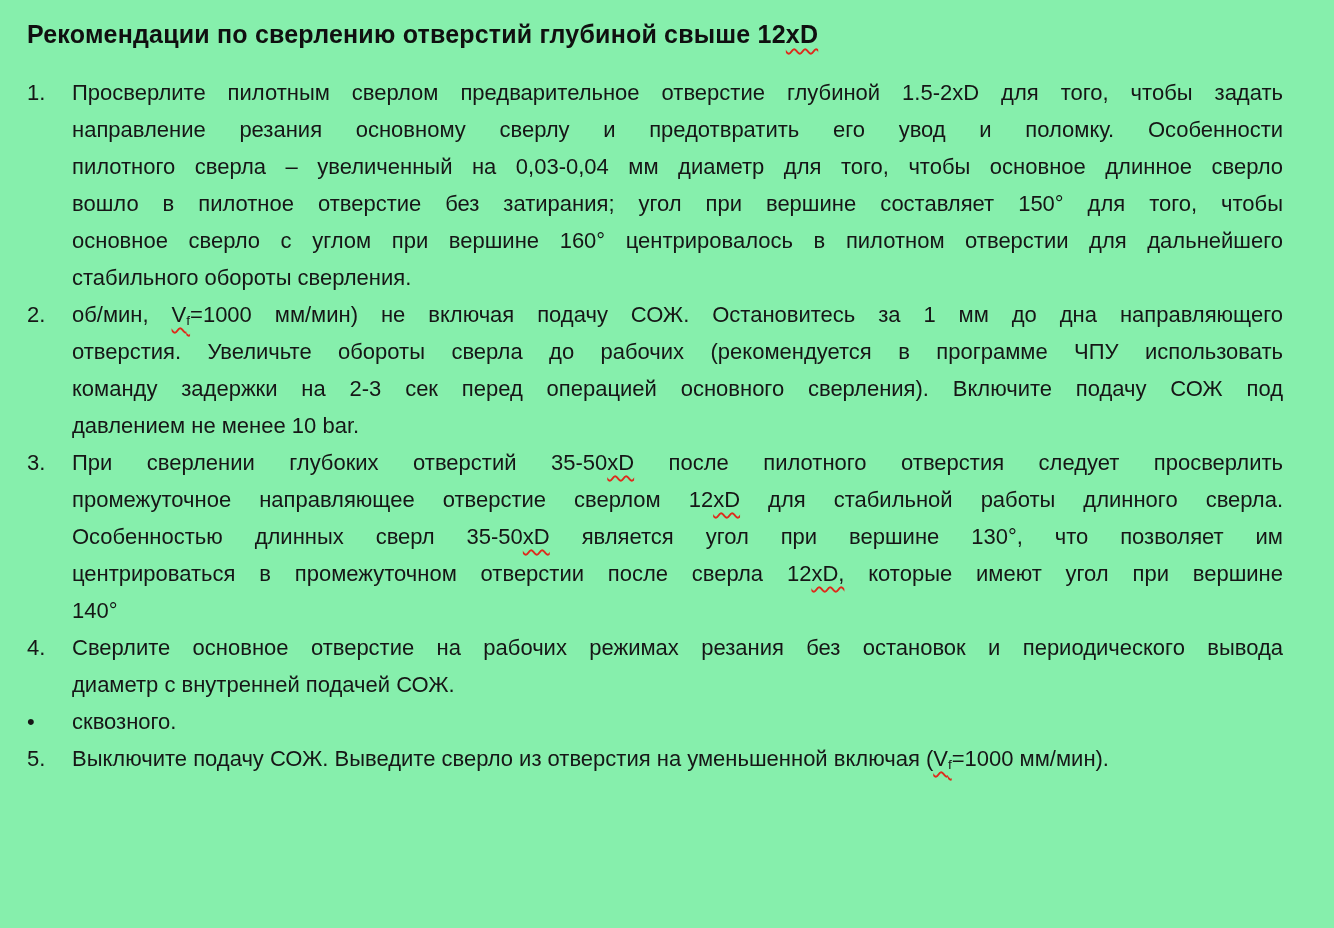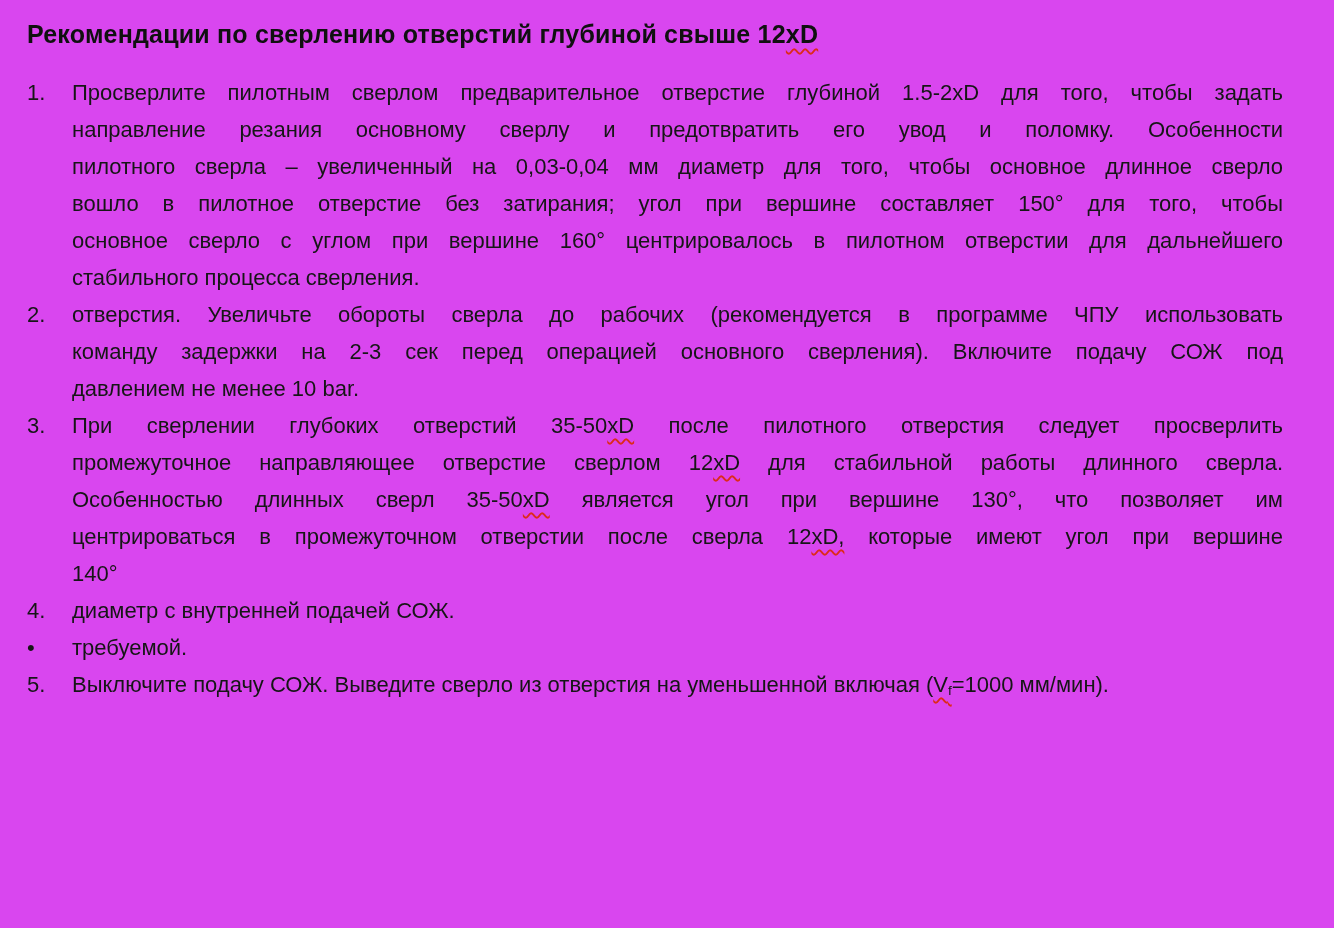--- a/index.html
+++ b/index.html
@@ -11,21 +11,21 @@
     width: 1334px;
     height: 928px;
     overflow: hidden;
     font-family: "Liberation Sans", "DejaVu Sans", sans-serif;
     color: #161616;
   }
   .page {
     position: relative;
     width: 1334px;
     height: 928px;
-    background: #d946ef;
+    background: #86efac;
   }
   .doc-title {
     margin: 0;
     padding: 14px 0 0 27px;
     font-size: 25px;
     font-weight: 700;
     line-height: 40px;
     letter-spacing: 0.2px;
     color: #101010;
   }
@@ -74,42 +74,44 @@
 <div class="page">
   <h1 class="doc-title"><span>Рекомендации по сверлению отверстий глубиной свыше 12</span><span class="wavy">xD</span></h1>
   <div class="list">
       <div class="item">
         <span class="marker">1.</span>
         <div class="line"><span>Просверлите пилотным сверлом предварительное отверстие глубиной 1.5-2xD для того, чтобы задать</span></div>
         <div class="line"><span>направление резания основному сверлу и предотвратить его увод и поломку. Особенности</span></div>
         <div class="line"><span>пилотного сверла – увеличенный на 0,03-0,04 мм диаметр для того, чтобы основное длинное сверло</span></div>
         <div class="line"><span>вошло в пилотное отверстие без затирания; угол при вершине составляет 150° для того, чтобы</span></div>
         <div class="line"><span>основное сверло с углом при вершине 160° центрировалось в пилотном отверстии для дальнейшего</span></div>
-        <div class="line final"><span>стабильного процесса сверления.</span></div>
+        <div class="line final"><span>стабильного обороты сверления.</span></div>
       </div>
       <div class="item">
         <span class="marker">2.</span>
+        <div class="line"><span>об/мин, </span><span class="wavy">V</span><sub><span class="wavy">f</span></sub><span>=1000 мм/мин) не включая подачу СОЖ. Остановитесь за 1 мм до дна направляющего</span></div>
         <div class="line"><span>отверстия. Увеличьте обороты сверла до рабочих (рекомендуется в программе ЧПУ использовать</span></div>
         <div class="line"><span>команду задержки на 2-3 сек перед операцией основного сверления). Включите подачу СОЖ под</span></div>
         <div class="line final"><span>давлением не менее 10 bar.</span></div>
       </div>
       <div class="item">
         <span class="marker">3.</span>
         <div class="line"><span>При сверлении глубоких отверстий 35-50</span><span class="wavy">xD</span><span> после пилотного отверстия следует просверлить</span></div>
         <div class="line"><span>промежуточное направляющее отверстие сверлом 12</span><span class="wavy">xD</span><span> для стабильной работы длинного сверла.</span></div>
         <div class="line"><span>Особенностью длинных сверл 35-50</span><span class="wavy">xD</span><span> является угол при вершине 130°, что позволяет им</span></div>
         <div class="line"><span>центрироваться в промежуточном отверстии после сверла 12</span><span class="wavy">xD,</span><span> которые имеют угол при вершине</span></div>
         <div class="line final"><span>140°</span></div>
       </div>
       <div class="item">
         <span class="marker">4.</span>
+        <div class="line"><span>Сверлите основное отверстие на рабочих режимах резания без остановок и периодического вывода</span></div>
         <div class="line final"><span>диаметр с внутренней подачей СОЖ.</span></div>
       </div>
       <div class="item">
         <span class="marker">•</span>
-        <div class="line final"><span>требуемой.</span></div>
+        <div class="line final"><span>сквозного.</span></div>
       </div>
       <div class="item">
         <span class="marker">5.</span>
         <div class="line final"><span>Выключите подачу СОЖ. Выведите сверло из отверстия на уменьшенной включая (</span><span class="wavy">V</span><sub><span class="wavy">f</span></sub><span>=1000 мм/мин).</span></div>
       </div>
     </div>
 </div>
 
 </body></html>

